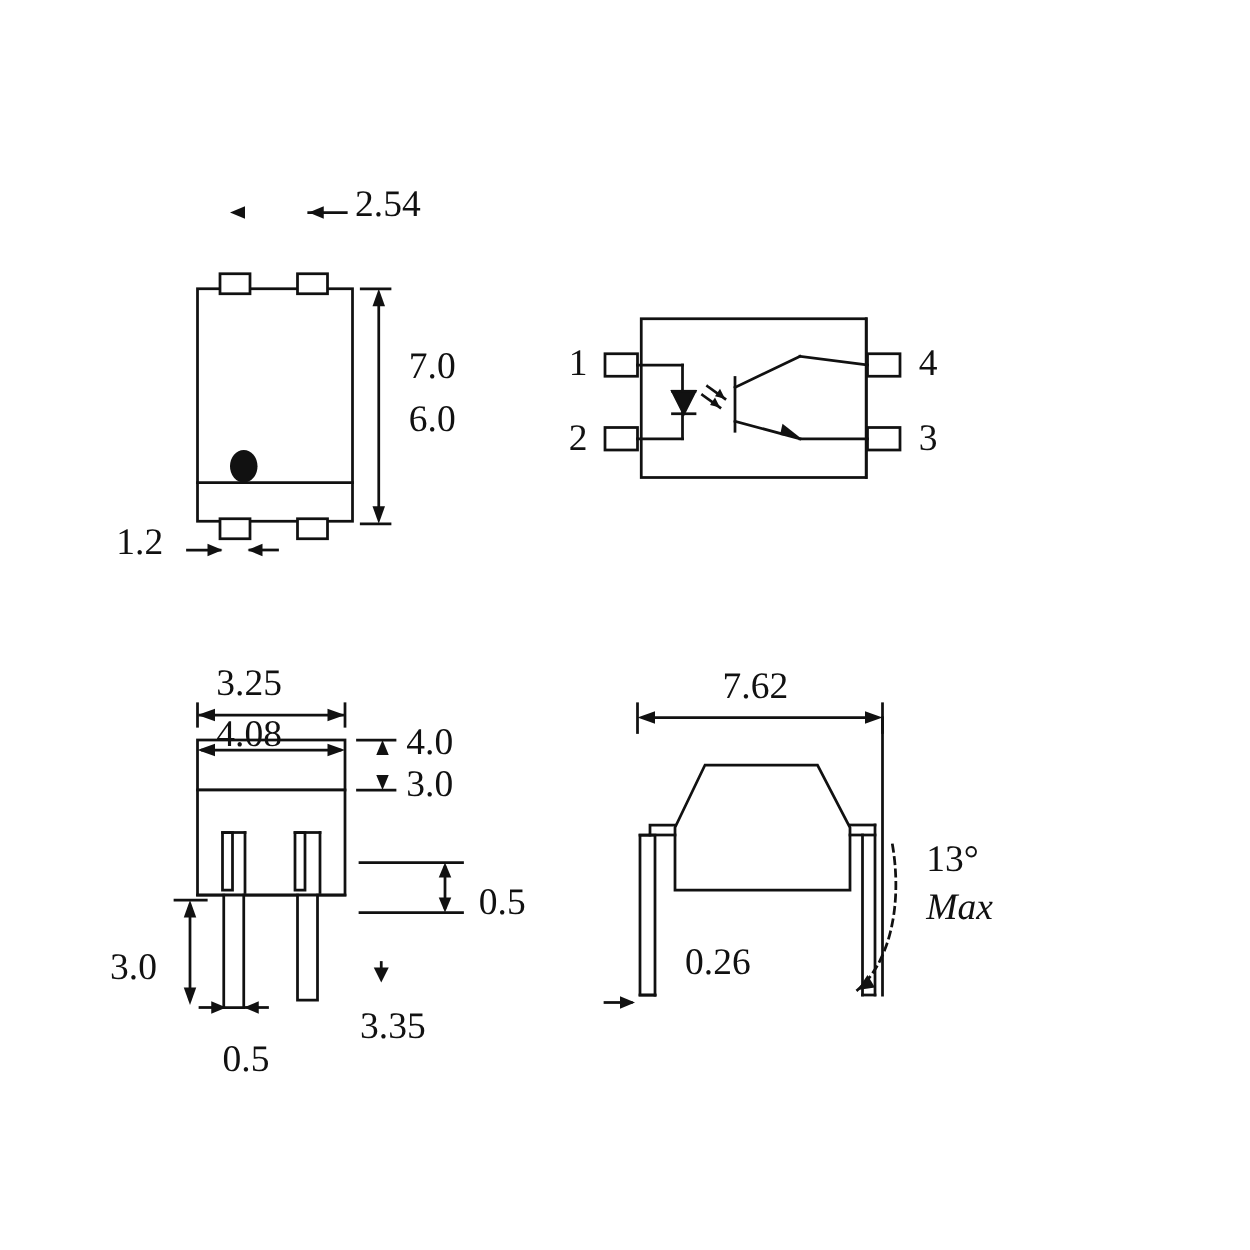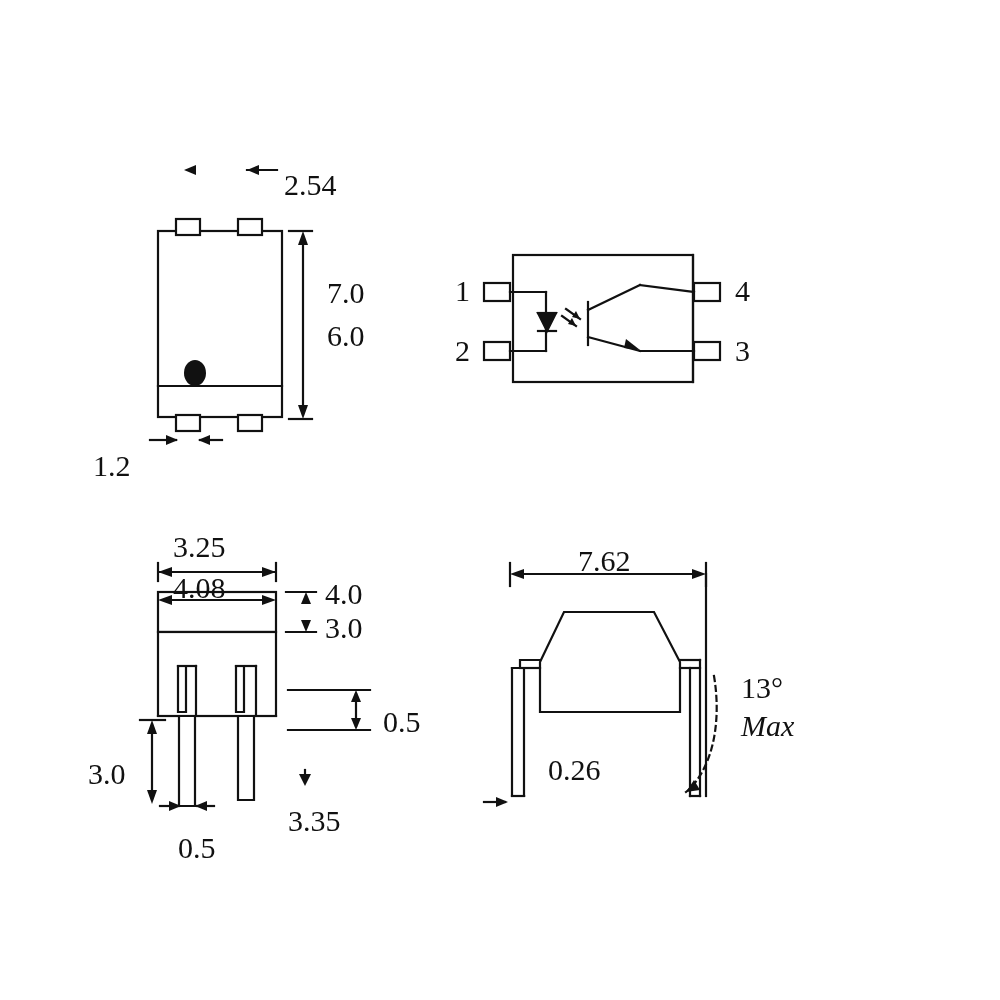--- a/index.html
+++ b/index.html
@@ -195,37 +195,37 @@
         <path d="M508,802 L496,797 L496,807 Z" fill="#111111" stroke="none"></path>
 
         <path d="M714,676 C722,724 712,770 686,792" stroke-dasharray="5,5"></path>
         <path d="M686,792 L700,790 L694,780 Z" fill="#111111" stroke="none"></path>
       </g>
 
     </g>
   </svg>
 
 
-  <div class="lbl dim" style="left:284px; top:148px;margin-top:21px;">2.54</div>
+  <div class="lbl dim" style="left:284px; top:148px;">2.54</div>
   <div class="lbl dim" style="left:327px; top:277px;">7.0</div>
   <div class="lbl dim" style="left:327px; top:320px;">6.0</div>
-  <div class="lbl dim" style="left:93px; top:418px;margin-top:32px;">1.2</div>
+  <div class="lbl dim" style="left:93px; top:418px;">1.2</div>
 
   <div class="lbl pin" style="left:455px; top:275px;">1</div>
   <div class="lbl pin" style="left:455px; top:335px;">2</div>
   <div class="lbl pin" style="left:735px; top:275px;">4</div>
   <div class="lbl pin" style="left:735px; top:335px;">3</div>
 
   <div class="lbl dim" style="left:173px; top:531px;">3.25</div>
   <div class="lbl dim" style="left:173px; top:572px;">4.08</div>
   <div class="lbl dim" style="left:325px; top:578px;">4.0</div>
   <div class="lbl dim" style="left:325px; top:612px;">3.0</div>
   <div class="lbl dim" style="left:383px; top:706px;">0.5</div>
   <div class="lbl dim" style="left:88px; top:758px;">3.0</div>
   <div class="lbl dim" style="left:178px; top:832px;">0.5</div>
   <div class="lbl dim" style="left:288px; top:805px;">3.35</div>
 
-  <div class="lbl dim" style="left:578px; top:533px;margin-top:12px;">7.62</div>
+  <div class="lbl dim" style="left:578px; top:533px;">7.62</div>
   <div class="lbl dim" style="left:741px; top:672px;">13°</div>
   <div class="lbl dim" style="left:741px; top:710px;font-style:italic;">Max</div>
   <div class="lbl dim" style="left:548px; top:754px;">0.26</div>
 
 </div>
 
 </body></html>

